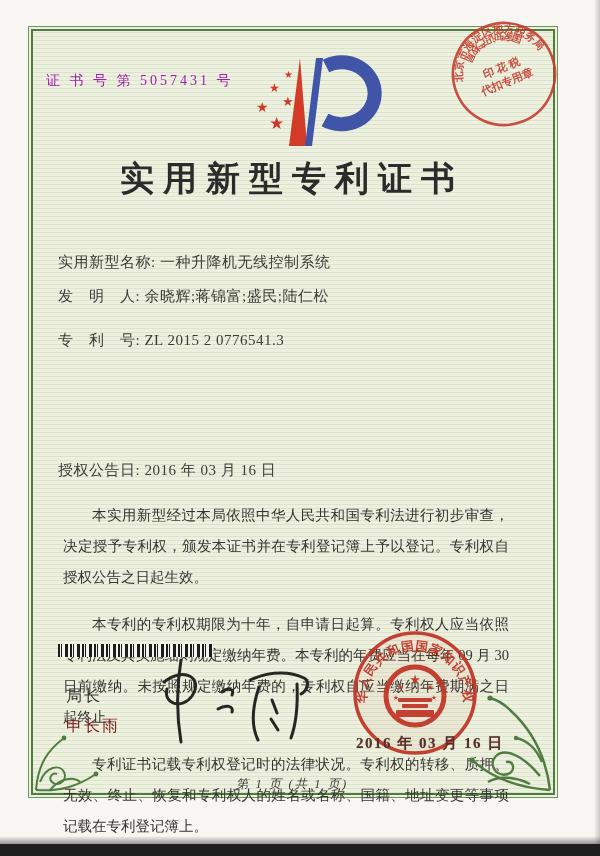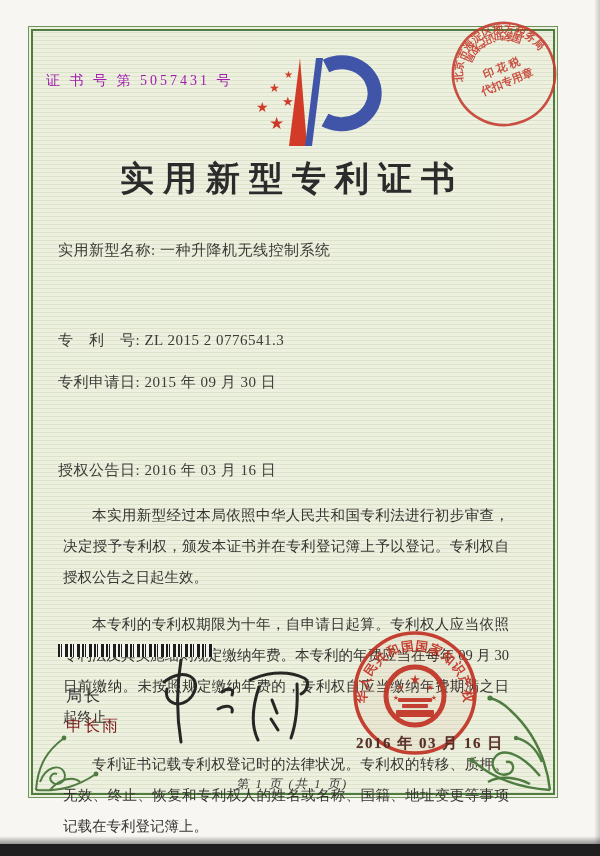--- a/index.html
+++ b/index.html
@@ -125,23 +125,23 @@
     </text>
     <text font-size="10" fill="#c4392c" font-weight="700">
       <textPath href="#taxArcBottom" startOffset="50%" text-anchor="middle">国家知识产权局</textPath>
     </text>
     <text x="56" y="53" font-size="11" fill="#c4392c" font-weight="700" text-anchor="middle">印 花 税</text>
     <text x="56" y="68" font-size="11" fill="#c4392c" font-weight="700" text-anchor="middle">代扣专用章</text>
   </svg>
 
   <div class="main-title">实用新型专利证书</div>
 
-  <div class="field-row" style="top:241px;"><span>实用新型名称: </span><span>一种升降机无线控制系统</span></div>
+  <div class="field-row" style="top:253px;"><span>实用新型名称: </span><span>一种升降机无线控制系统</span></div>
+  <div class="field-row" style="top:287px;"><span>发　明　人: </span><span>余晓辉;蒋锦富;盛民;陆仁松</span></div>
   <div class="field-row" style="top:331px;"><span>专　利　号: </span><span>ZL 2015 2 0776541.3</span></div>
-  <div class="field-row" style="top:373px;"><span>专利申请日: </span><span>2015 年 09 月 30 日</span></div>
   <div class="field-row" style="top:461px;"><span>授权公告日: </span><span>2016 年 03 月 16 日</span></div>
 
   <div class="body-text">
     <p>本实用新型经过本局依照中华人民共和国专利法进行初步审查，决定授予专利权，颁发本证书并在专利登记簿上予以登记。专利权自授权公告之日起生效。</p>
     <p>本专利的专利权期限为十年，自申请日起算。专利权人应当依照专利法及其实施细则规定缴纳年费。本专利的年费应当在每年 09 月 30 日前缴纳。未按照规定缴纳年费的，专利权自应当缴纳年费期满之日起终止。</p>
     <p>专利证书记载专利权登记时的法律状况。专利权的转移、质押、无效、终止、恢复和专利权人的姓名或名称、国籍、地址变更等事项记载在专利登记簿上。</p>
   </div>
 
   <div class="barcode"></div>
 

